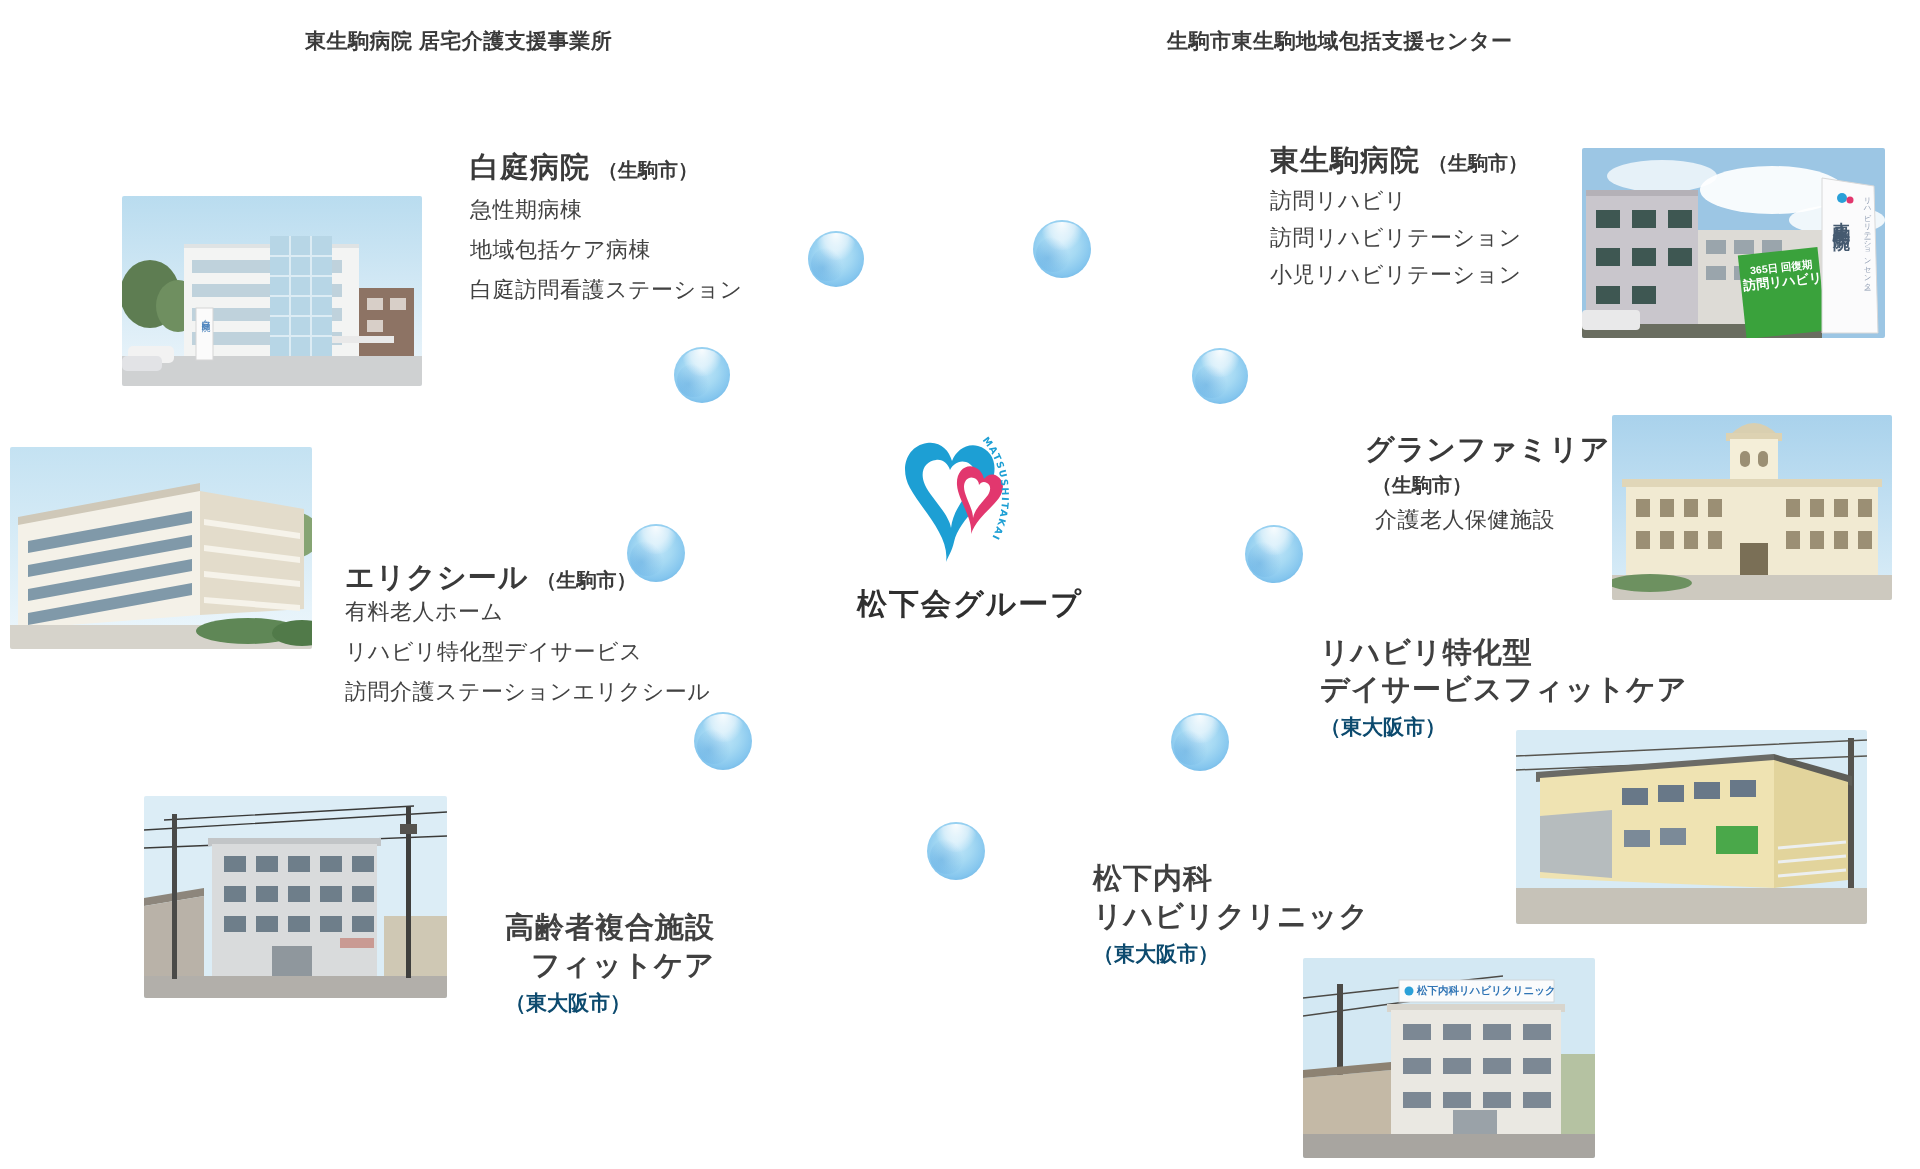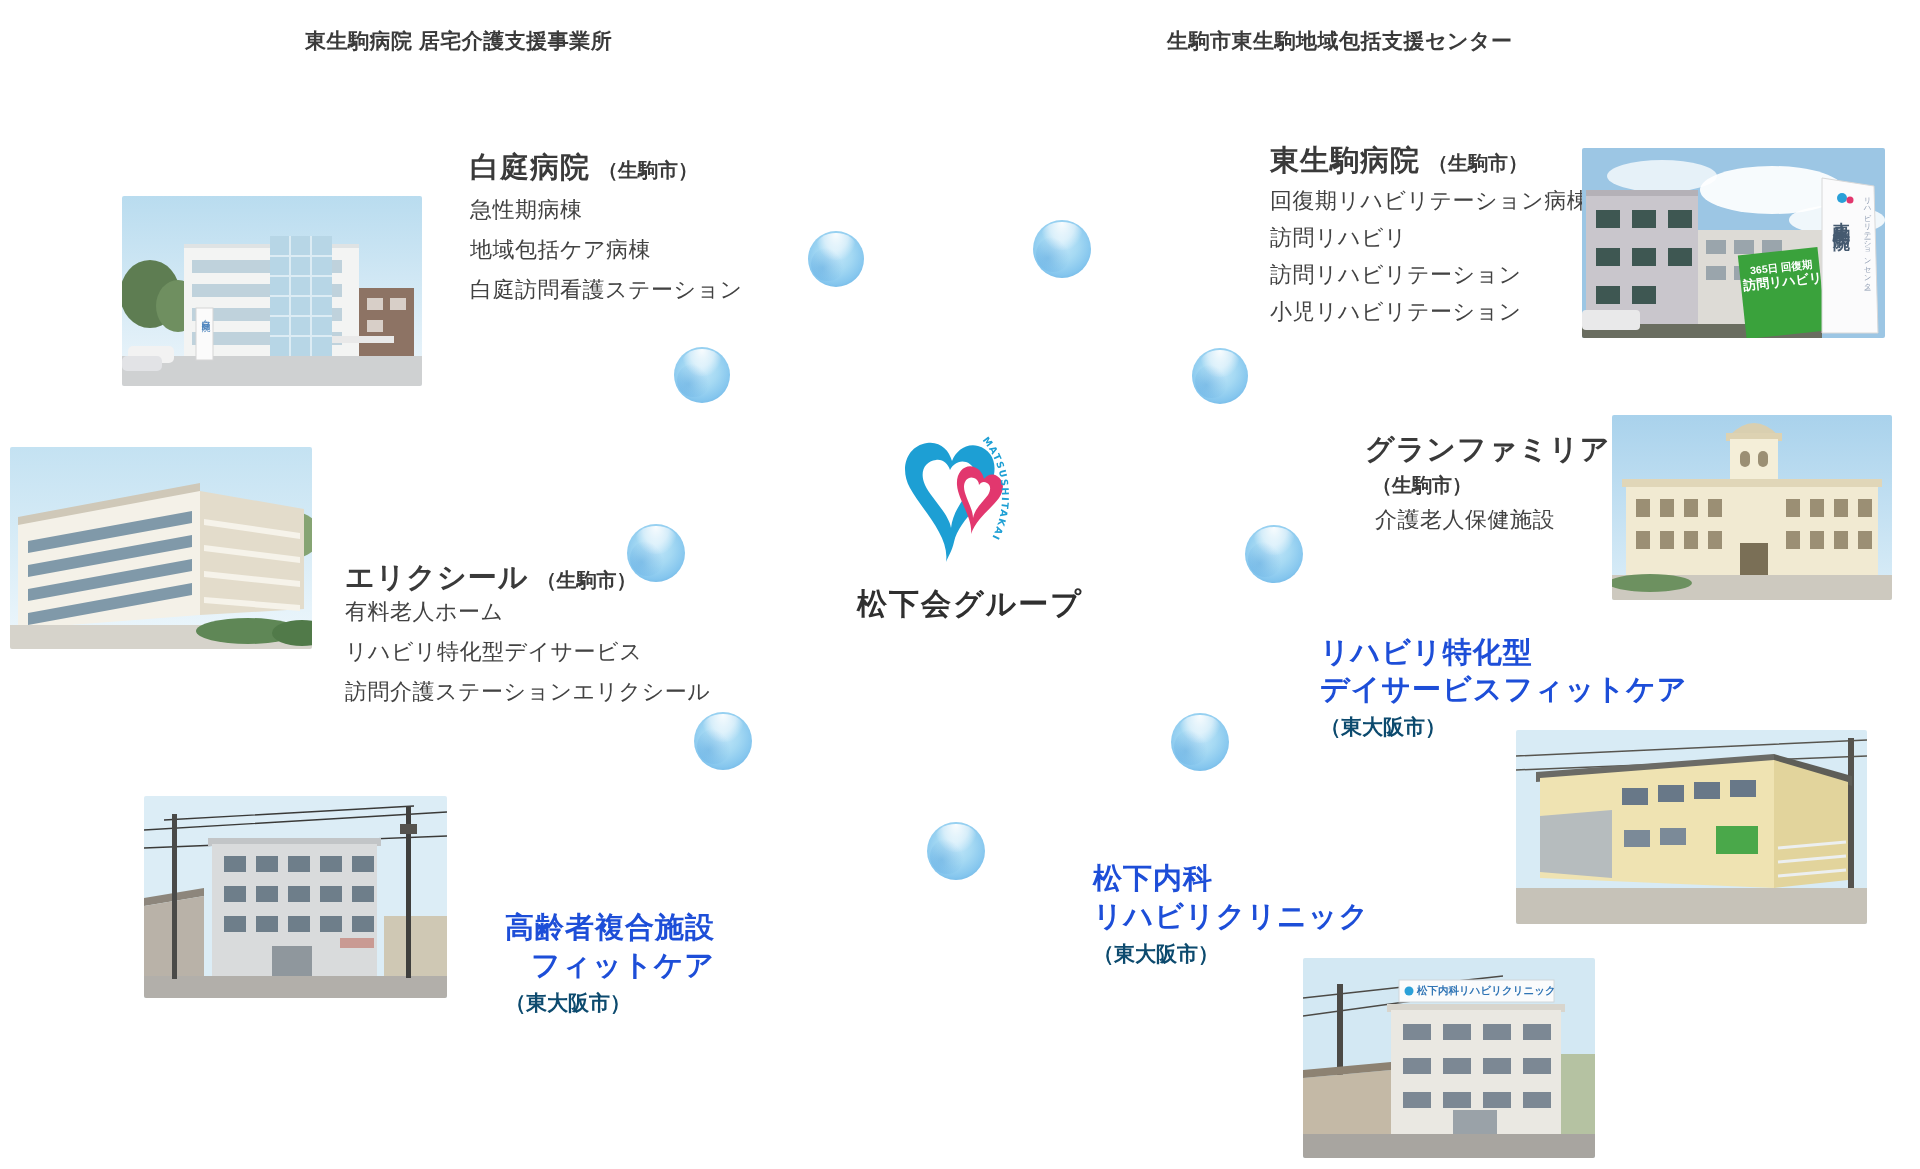--- a/index.html
+++ b/index.html
@@ -8,21 +8,21 @@
 
   .heading{position:absolute;font-size:21px;font-weight:700;color:#3a3a3a;letter-spacing:.5px;white-space:nowrap;}
 
   .fac{position:absolute;white-space:nowrap;}
   .title-row{display:flex;align-items:baseline;gap:8px;}
   .title{font-size:29px;font-weight:700;color:#3a3a3a;letter-spacing:1px;}
   .city{font-size:20px;font-weight:700;color:#3a3a3a;}
   .items{position:absolute;white-space:nowrap;}
   .item{font-size:22px;font-weight:500;color:#424242;line-height:40px;letter-spacing:.5px;}
   .items.tight .item{line-height:37px;font-size:22px;}
-  .title-line{font-size:29px;font-weight:700;color:#1d4ed8;line-height:37px;letter-spacing:1px;}
+  .title-line{font-size:29px;font-weight:700;color:#404040;line-height:37px;letter-spacing:1px;}
   .city-line{font-size:21px;font-weight:700;color:#0c4a6e;margin-top:5px;}
 
   .photo{position:absolute;overflow:hidden;border-radius:2px;}
   .photo svg{display:block;}
 
   .bubble{position:absolute;border-radius:50%;
     background:radial-gradient(circle at 48% 42%, #c3e7f9 0%, #a5d9f3 38%, #85c6ee 68%, #63ace0 90%, #5da5d8 100%);}
   .bubble::before{content:"";position:absolute;left:14%;top:4%;width:72%;height:48%;border-radius:50%;
     background:radial-gradient(ellipse at 50% 0%, rgba(255,255,255,.95) 0%, rgba(255,255,255,.55) 45%, rgba(255,255,255,0) 75%);}
   .bubble::after{content:"";position:absolute;left:6%;top:30%;width:58%;height:60%;border-radius:50%;
@@ -89,21 +89,20 @@
     <div class="item">白庭訪問看護ステーション</div>
   </div>
 
   <div class="fac" style="left:1270px;top:141px;">
     <div class="title-row">
       <span class="title">東生駒病院</span>
       <span class="city">（生駒市）</span>
     </div>
   </div>
   <div class="items tight" style="left:1270px;top:182px;">
-    <div class="item">回復期リハビリテーション病棟</div>
     <div class="item">訪問リハビリ</div>
     <div class="item">訪問リハビリテーション</div>
     <div class="item">小児リハビリテーション</div>
   </div>
 
   <div class="photo" style="left:1582px;top:148px;width:303px;height:190px;">
     <svg width="303" height="190" viewBox="0 0 303 190">
       <rect width="303" height="190" fill="#9cc6e4"></rect>
       <ellipse cx="190" cy="42" rx="72" ry="24" fill="#ffffff" opacity=".92"></ellipse>
       <ellipse cx="80" cy="28" rx="55" ry="16" fill="#ffffff" opacity=".75"></ellipse>

